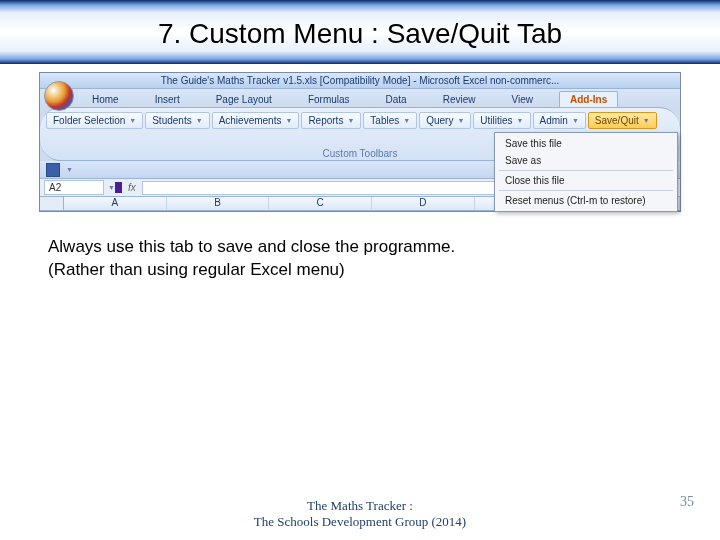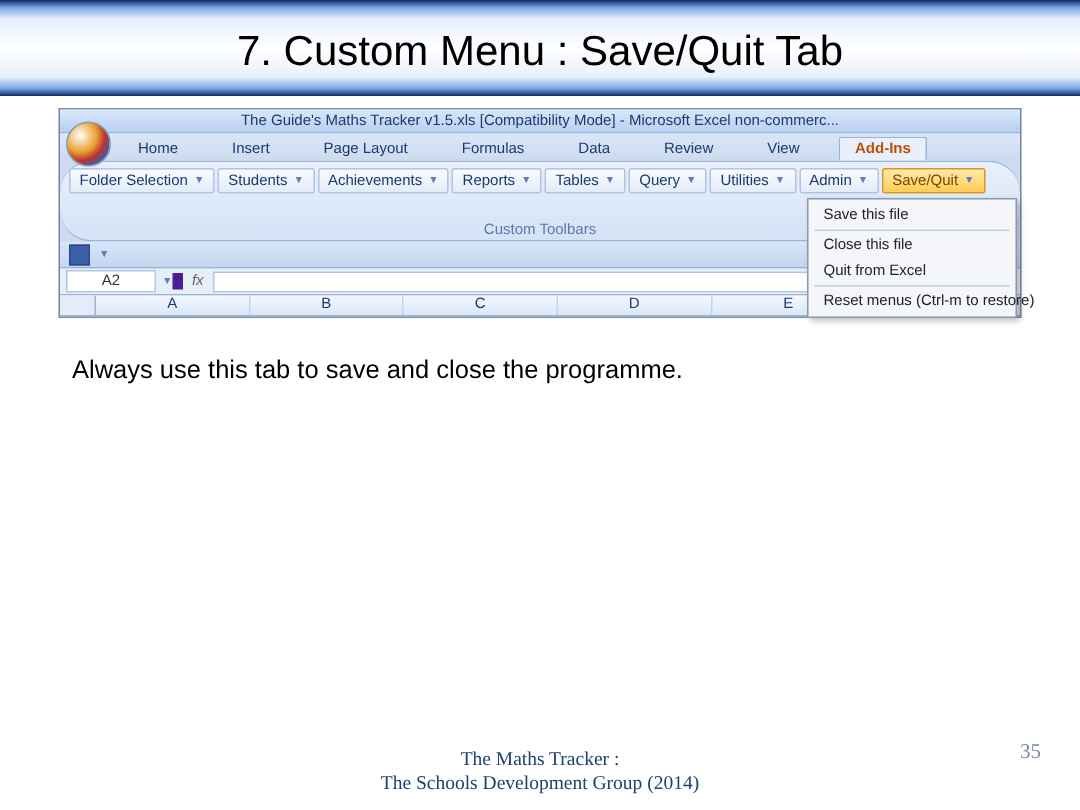--- a/index.html
+++ b/index.html
@@ -119,21 +119,21 @@
     bottom: 1px;
     left: 50%;
     transform: translateX(-50%);
     font-size: 10px;
     color: #5a7aac;
   }
   .dropdown-panel {
     position: absolute;
     right: 2px;
     top: 24px;
-    width: 140px;
+    width: 184px;
     background: #f4f6f9;
     border: 1px solid #8899b0;
     box-shadow: 2px 2px 4px rgba(0,0,0,0.25);
     z-index: 20;
     padding: 2px 0;
   }
   .dd-item {
     padding: 3px 10px;
     font-size: 10px;
     color: #222;
@@ -165,21 +165,20 @@
     align-items: center;
     border-bottom: 1px solid #9ab4d8;
     font-size: 10px;
   }
   .name-box {
     width: 60px;
     background: #fff;
     border: 1px solid #b0c4e4;
     margin: 0 4px;
     padding: 1px 4px;
-    text-align: center;
   }
   .fx-label {
     font-style: italic;
     color: #666;
     padding: 0 6px;
     border-left: 7px solid #4c1d95;
   }
   .fx-input {
     flex: 1;
     background: #fff;
@@ -291,23 +290,23 @@
           </div>
         <div class="menu-drop savequit">
             <span>Save/Quit</span>
             <span class="caret">▼</span>
           </div>
       </div>
       <div class="group-label">Custom Toolbars</div>
 
       <div class="dropdown-panel">
         <div class="dd-item">Save this file</div>
+        <div class="dd-item">Save as</div>
         <div class="dd-sep"></div>
         <div class="dd-item">Close this file</div>
-        <div class="dd-item">Quit from Excel</div>
         <div class="dd-sep"></div>
         <div class="dd-item">Reset menus (Ctrl-m to restore)</div>
       </div>
     </div>
   </div>
 
   <div class="qat">
     <span class="qat-icon"></span>
     <span class="caret">▼</span>
   </div>
@@ -325,20 +324,21 @@
     <div class="col-h">B</div>
     <div class="col-h">C</div>
     <div class="col-h">D</div>
     <div class="col-h">E</div>
     <div class="col-h">F</div>
   </div>
 </div>
 
 <div class="body-text">
   <div>Always use this tab to save and close the programme.</div>
+  <div>(Rather than using regular Excel menu)</div>
 </div>
 
 <div class="footer">
   <div>The Maths Tracker :</div>
   <div>The Schools Development Group  (2014)</div>
 </div>
 
 <div class="page-num">35</div>
 
 </body></html>

